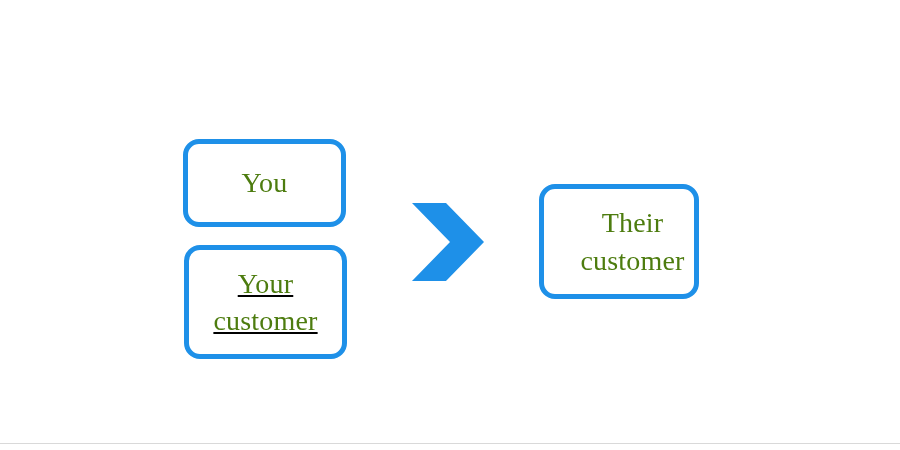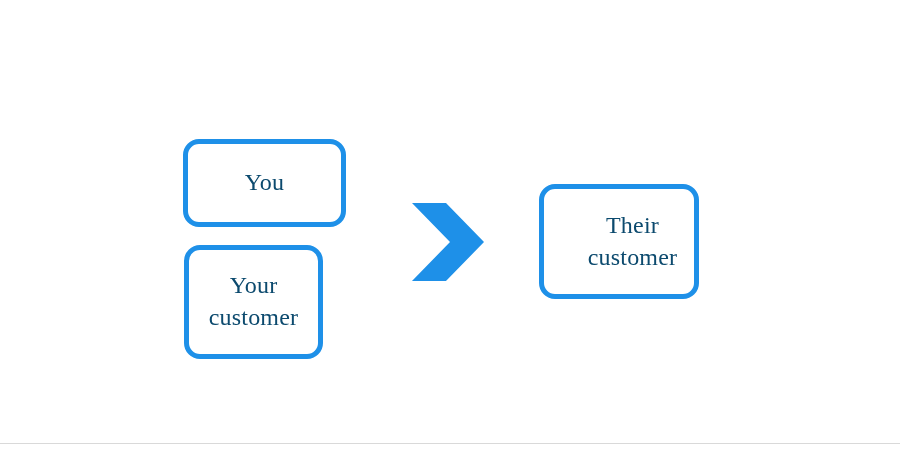--- a/index.html
+++ b/index.html
@@ -23,40 +23,41 @@
     box-sizing: border-box;
     background: #ffffff;
     border: 5px solid #1e90e8;
     border-radius: 16px;
     display: flex;
     align-items: center;
     justify-content: center;
     text-align: center;
   }
   .node-label {
-    color: #0c4a6e;
+    color: #4d7c0f;
     font-family: "Liberation Serif", "DejaVu Serif", serif;
-    font-size: 24px;
+    font-size: 28px;
     line-height: 1.33;
     letter-spacing: 0.2px;
     white-space: pre-line;
     padding: 0 8px;
     text-align: center;
   }
   #node-you {
     left: 183px;
     top: 139px;
     width: 163px;
     height: 88px;
   }
   #node-your-customer {
     left: 184px;
     top: 245px;
-    width: 139px;
+    width: 163px;
     height: 114px;
+    text-decoration: underline;
   }
   #node-their-customer {
     left: 539px;
     top: 184px;
     width: 160px;
     height: 115px;
     padding-left: 27px;
   }
   #arrow-chevron {
     position: absolute;

